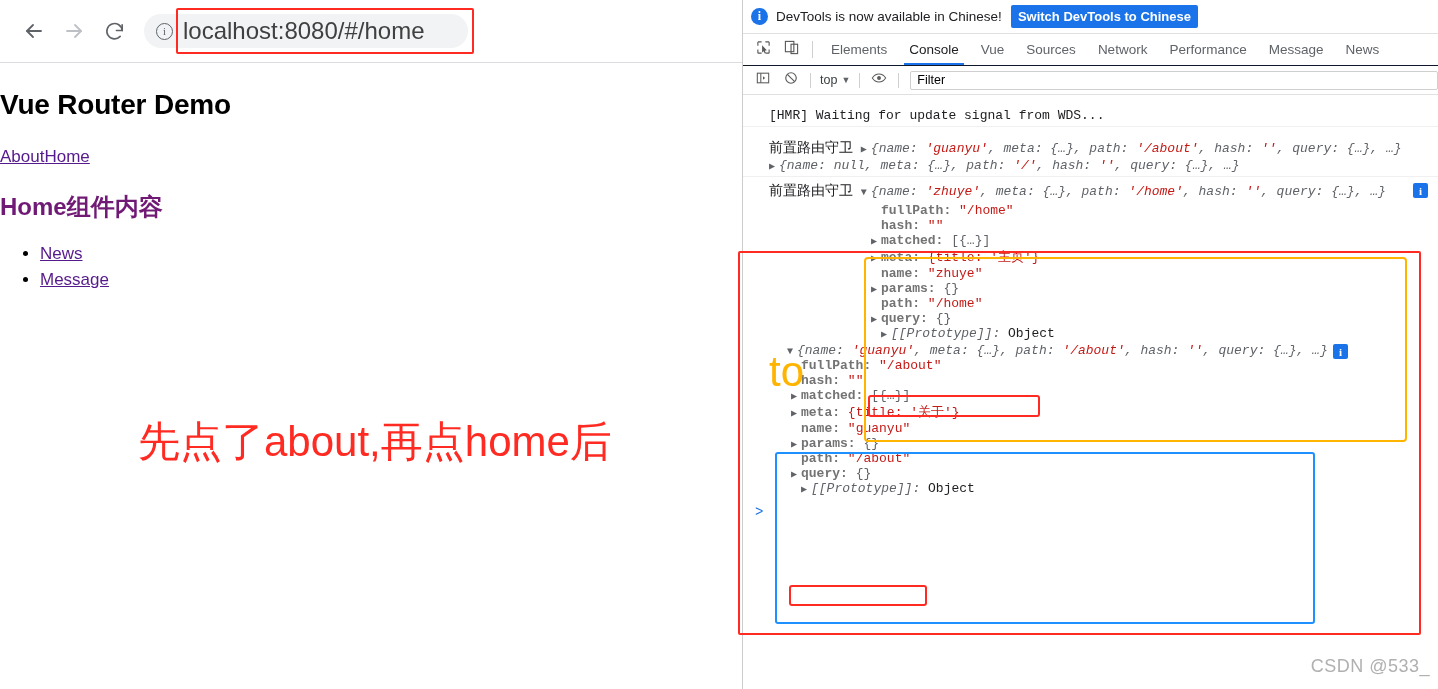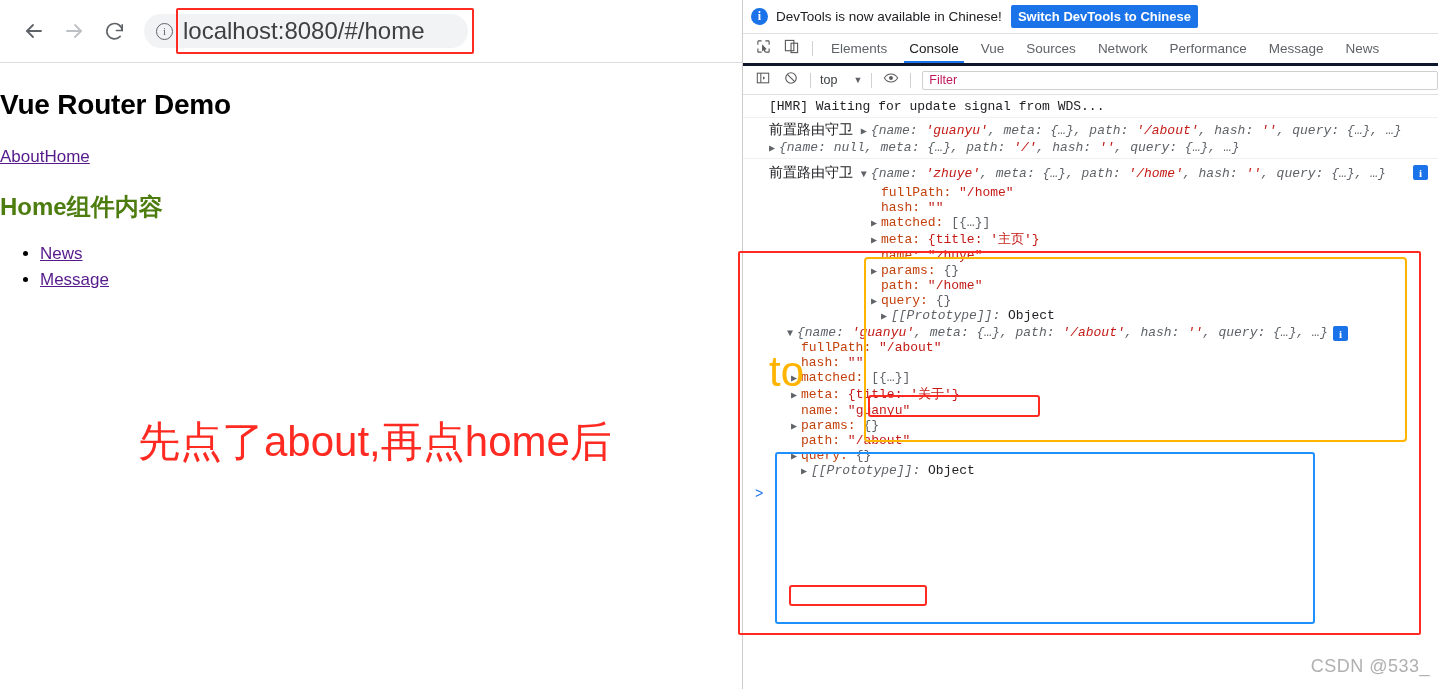--- a/index.html
+++ b/index.html
@@ -50,21 +50,21 @@
     background:#fff; padding: 12px 0 0 0;
   }
   .page h1 {
     font-size: 28px; font-weight: bold; color:#000;
     font-family:"Liberation Sans", sans-serif; letter-spacing:-0.2px;
     margin-top: 14px;
   }
   .nav-links { margin-top: 26px; font-size:17px; }
   .nav-links a { color:#551a8b; text-decoration: underline; }
   .page h2 {
-    font-size: 24px; font-weight:bold; color:#4d7c0f; margin-top: 24px;
+    font-size: 24px; font-weight:bold; color:#701a75; margin-top: 24px;
     font-family:"Liberation Sans", sans-serif;
   }
   .page ul { margin-top: 18px; padding-left: 40px; list-style: disc; }
   .page ul li { font-size:17px; line-height: 1.55; }
   .page ul li a { color:#551a8b; text-decoration: underline; }
 
   .annotation-cn {
     position:absolute; left: 138px; top: 414px;
     font-size: 42px; color:#ff2a21; white-space:nowrap;
     font-family:"Liberation Sans", sans-serif;
@@ -87,60 +87,60 @@
     flex:none; font-family:"Liberation Serif", serif;
   }
   .dt-banner .msg { margin-left:8px; font-size:13.5px; color:#202124; white-space:nowrap; }
   .dt-banner .btn {
     margin-left: 9px; background:#1a73e8; color:#fff; font-size:13px; font-weight:bold;
     padding: 4px 7px; border-radius:2px; white-space:nowrap; border:none;
     font-family:"Liberation Sans", sans-serif;
   }
 
   .dt-tabs {
-    height: 32px; display:flex; align-items:stretch; border-bottom:3px solid #0f172a;
+    height: 32px; display:flex; align-items:stretch; border-bottom:1px solid #0f172a;
     padding-left: 6px; overflow:hidden; background:#fff;
   }
   .tool-icon { width:28px; display:flex; align-items:center; justify-content:center; color:#5a5a5a; }
   .tabs-divider { width:1px; background:#d0d0d0; margin: 7px 7px; flex:none; }
   .dt-tab {
     display:flex; align-items:center; padding: 0 11px; font-size:13.5px; color:#5f6368;
     white-space:nowrap; position:relative;
   }
   .dt-tab.active { color:#202124; }
   .dt-tab.active::after {
     content:""; position:absolute; left:6px; right:6px; bottom:0; height:2px; background:#1a73e8;
   }
 
   .dt-console-bar {
     height: 29px; display:flex; align-items:center; border-bottom:1px solid #e0e0e0;
     padding-left: 6px; gap:0; background:#fff;
   }
   .cb-icon { width:28px; display:flex; align-items:center; justify-content:center; color:#5a5a5a; }
   .cb-sep { width:1px; height:15px; background:#d0d0d0; margin:0 5px; flex:none; }
-  .cb-context { font-size:12.5px; color:#3c4043; display:flex; align-items:center; gap:16px; padding:0 4px; }
+  .cb-context { font-size:12.5px; color:#3c4043; display:flex; align-items:center; gap:4px; padding:0 4px; }
   .cb-caret { font-size:9px; color:#5f6368; }
   .cb-filter {
     margin-left:6px; flex:1; height:19px; border:1px solid #cfcfcf; border-radius:2px;
-    background:#fff; font-size:12.5px; color:#be185d; padding-left:6px;
+    background:#fff; font-size:12.5px; color:#000000; padding-left:6px;
     display:flex; align-items:center; margin-right:0;
   }
 
   
   .console-area {
     position:absolute; left:0; top: 96px; right:0; bottom:0; background:#fff;
     font-family:"Liberation Mono", monospace; font-size:13px; overflow:hidden;
   }
-  .log-row { border-bottom:1px solid #f0f0f0; padding: 3px 0 3px 0; position:relative; }
+  .log-row { border-bottom:1px solid #f0f0f0; padding: 12px 0 3px 0; position:relative; }
   .plain { color:#202124; }
   .cjk { font-family:"Liberation Sans", sans-serif; font-size:14px; color:#202124; }
   .tri { color:#5f6368; font-size:10px; display:inline-block; width:10px; }
   .tri-open { color:#5f6368; font-size:10px; display:inline-block; width:10px; }
   .objhead { color:#5f6368; font-style: italic; }
-  .key { color:#c2410c; font-style: normal; }
+  .key { color:#737373; font-style: normal; font-weight: bold; }
   .keyname { color:#5f6368; font-style:italic; }
   .str { color:#c41a16; }
   .nul { color:#5f6368; }
   .brace { color:#5f6368; }
 
   .badge-row { padding: 4px 0 5px 26px; }
   .badge-dark {
     display:inline-block; background:#22354b; color:#fff; font-size:12.5px;
     padding: 2px 7px; font-family:"Liberation Mono", monospace; font-weight:bold;
   }

